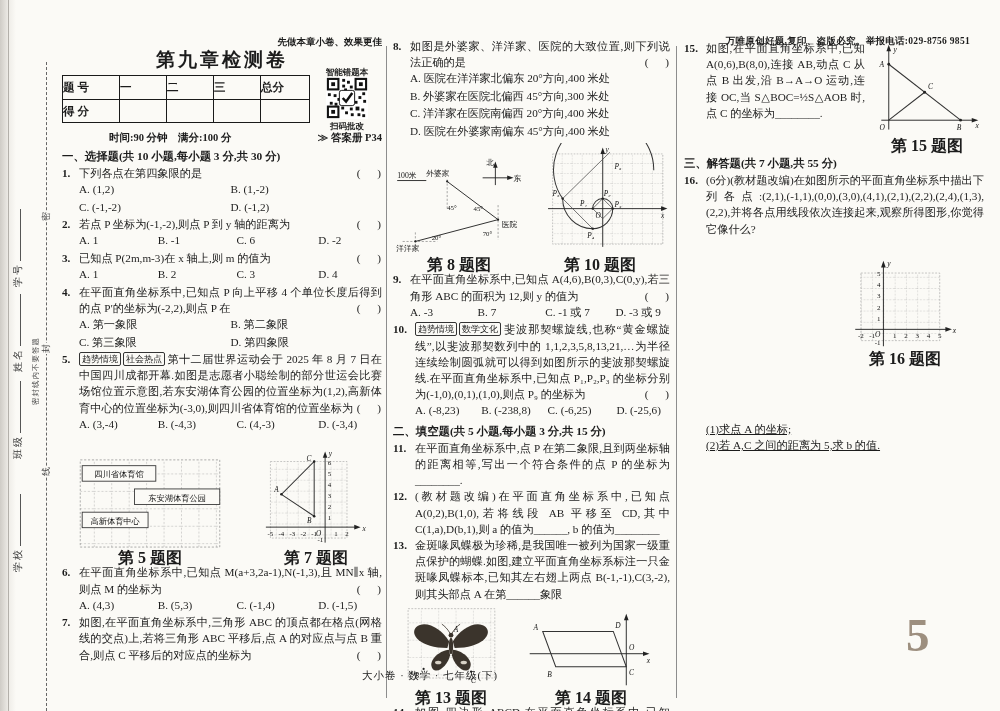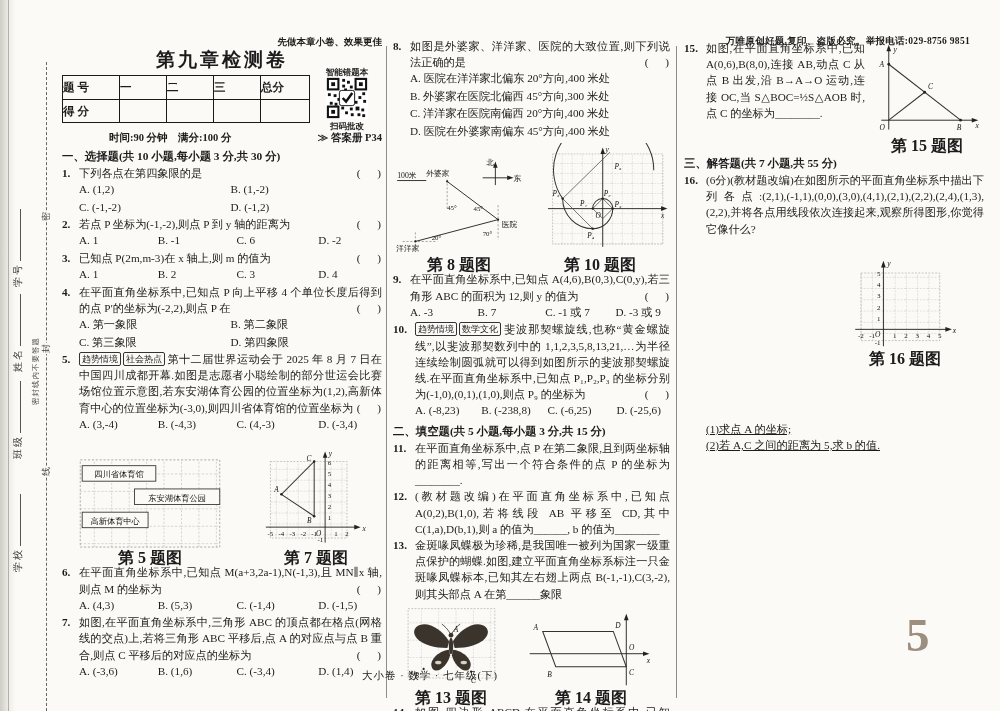--- a/index.html
+++ b/index.html
@@ -273,26 +273,20 @@
     <div class="opts o4">
       <span>A. (4,3)</span>
         <span>B. (5,3)</span>
       <span>C. (-1,4)</span>
         <span>D. (-1,5)</span>
     </div>
   </div>
 
   <div class="q">
     <p class="stem"><span class="qnum">7.</span><span>如图,在平面直角坐标系中,三角形 ABC 的顶点都在格点(网格线的交点)上,若将三角形 ABC 平移后,点 A 的对应点与点 B 重合,则点 C 平移后的对应点的坐标为</span><span class="paren">(      )</span></p>
-    <div class="opts o4">
-      <span>A. (-3,6)</span>
-        <span>B. (1,6)</span>
-      <span>C. (-3,4)</span>
-        <span>D. (1,4)</span>
-    </div>
   </div>
 </div>
 
 <div class="col" id="col2">
   <div class="q">
     <p class="stem"><span class="qnum">8.</span><span>如图是外婆家、洋洋家、医院的大致位置,则下列说法正确的是</span><span class="paren">(      )</span></p>
     <div class="opts o1">
       <span>A. 医院在洋洋家北偏东 20°方向,400 米处</span>
       <span>B. 外婆家在医院北偏西 45°方向,300 米处</span>
       <span>C. 洋洋家在医院南偏西 20°方向,400 米处</span>

